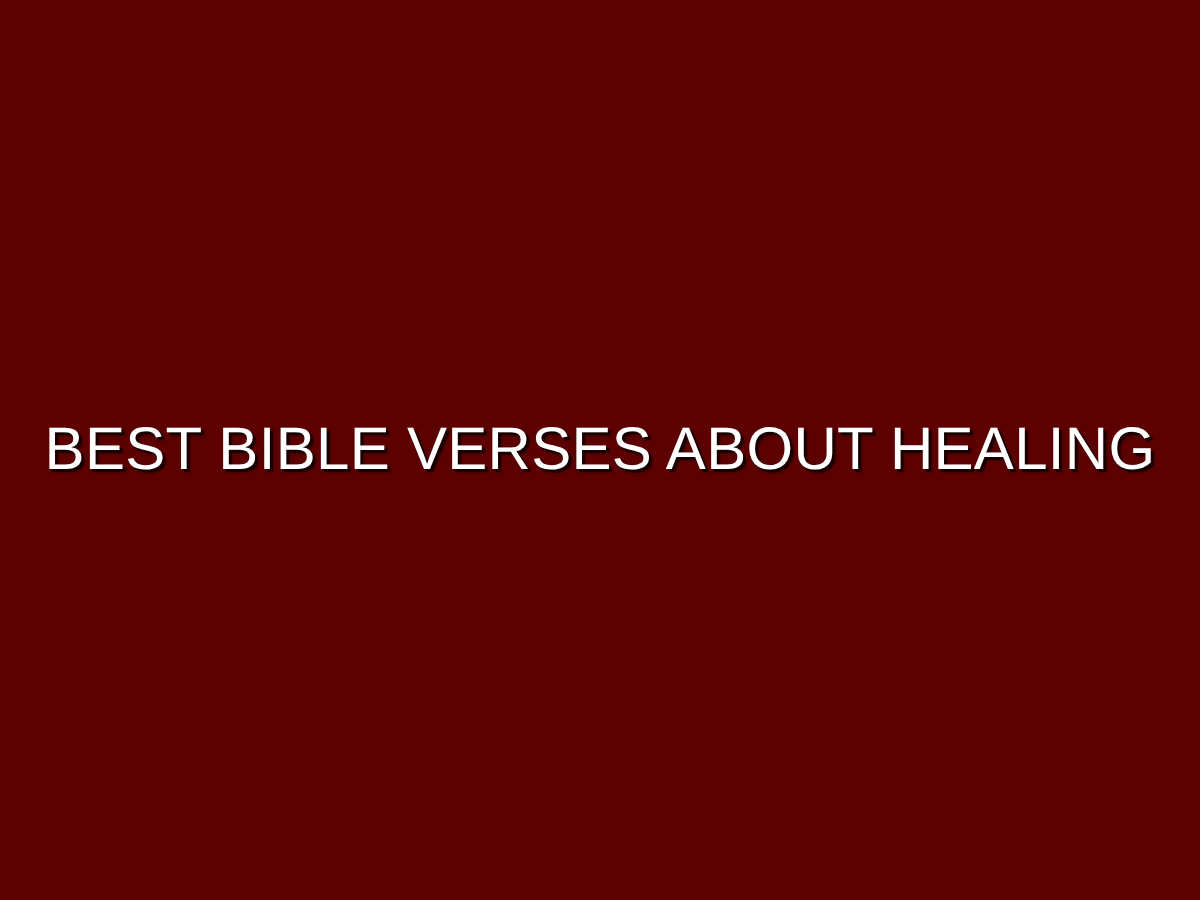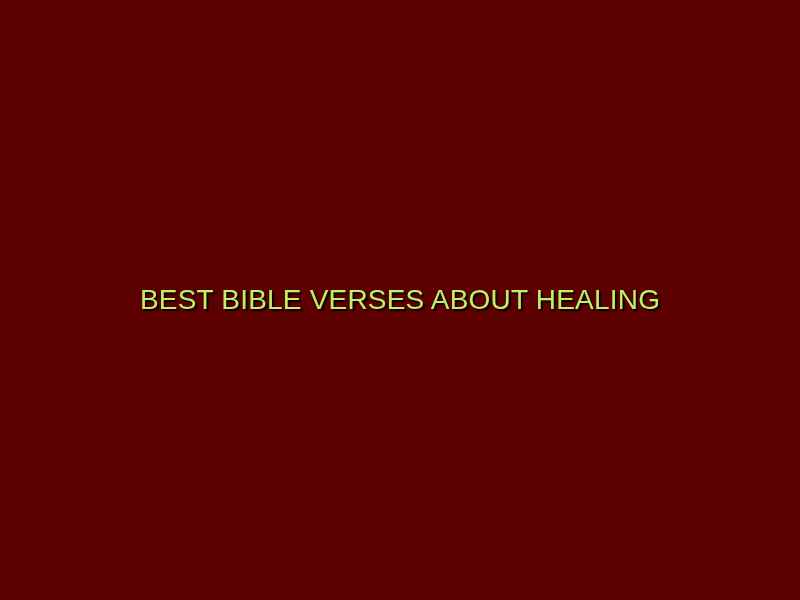--- a/index.html
+++ b/index.html
@@ -32,25 +32,25 @@
     align-items: center;
     justify-content: center;
     
     transform: translateY(-0.5px);
   }
 
   .title-text {
     margin: 12px;
     padding: 0;
     font-family: "Liberation Sans", sans-serif;
-    font-size: 28px;
+    font-size: 40px;
     font-weight: 400;
     line-height: 1.06;
     letter-spacing: 0.2px;
-    color: #bef264;
+    color: #ffffff;
     text-align: center;
     white-space: nowrap;
     text-transform: uppercase;
     text-shadow: 2px 2px 0 #1a0000, 2px 2px 2px rgba(0, 0, 0, 0.55);
   }
 </style>
 </head>
 <body>
 
 <div class="title-card">

